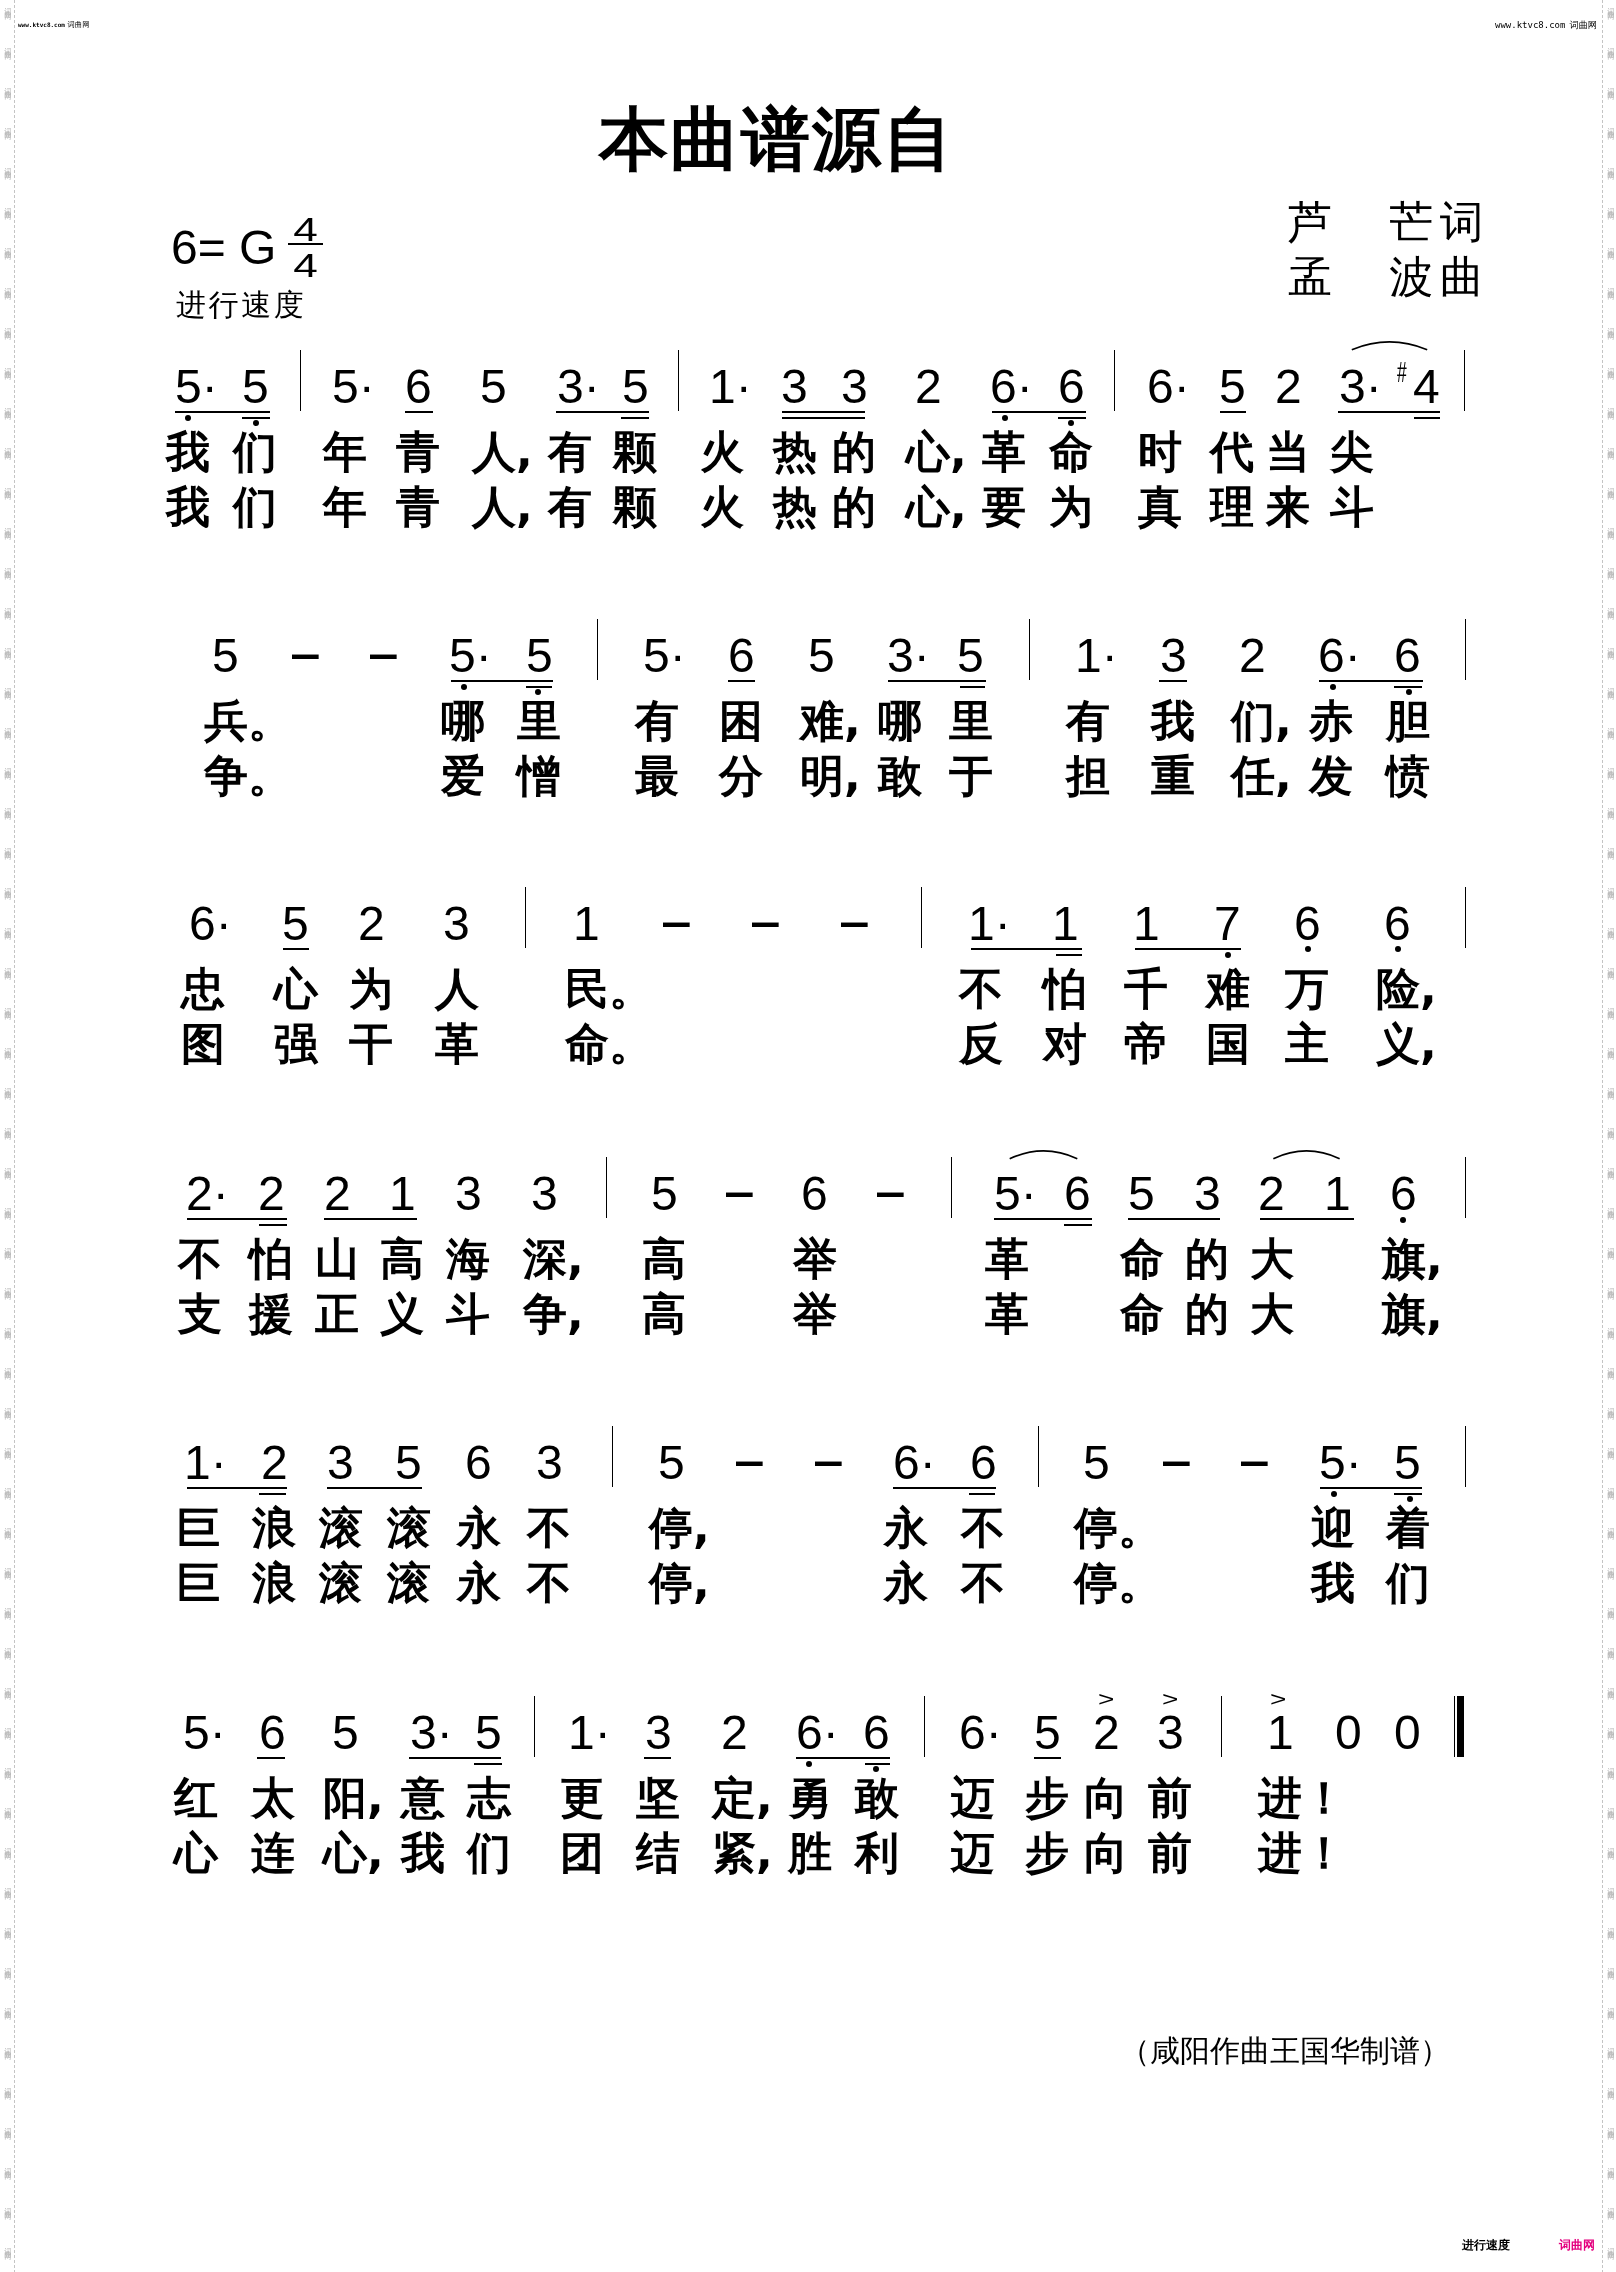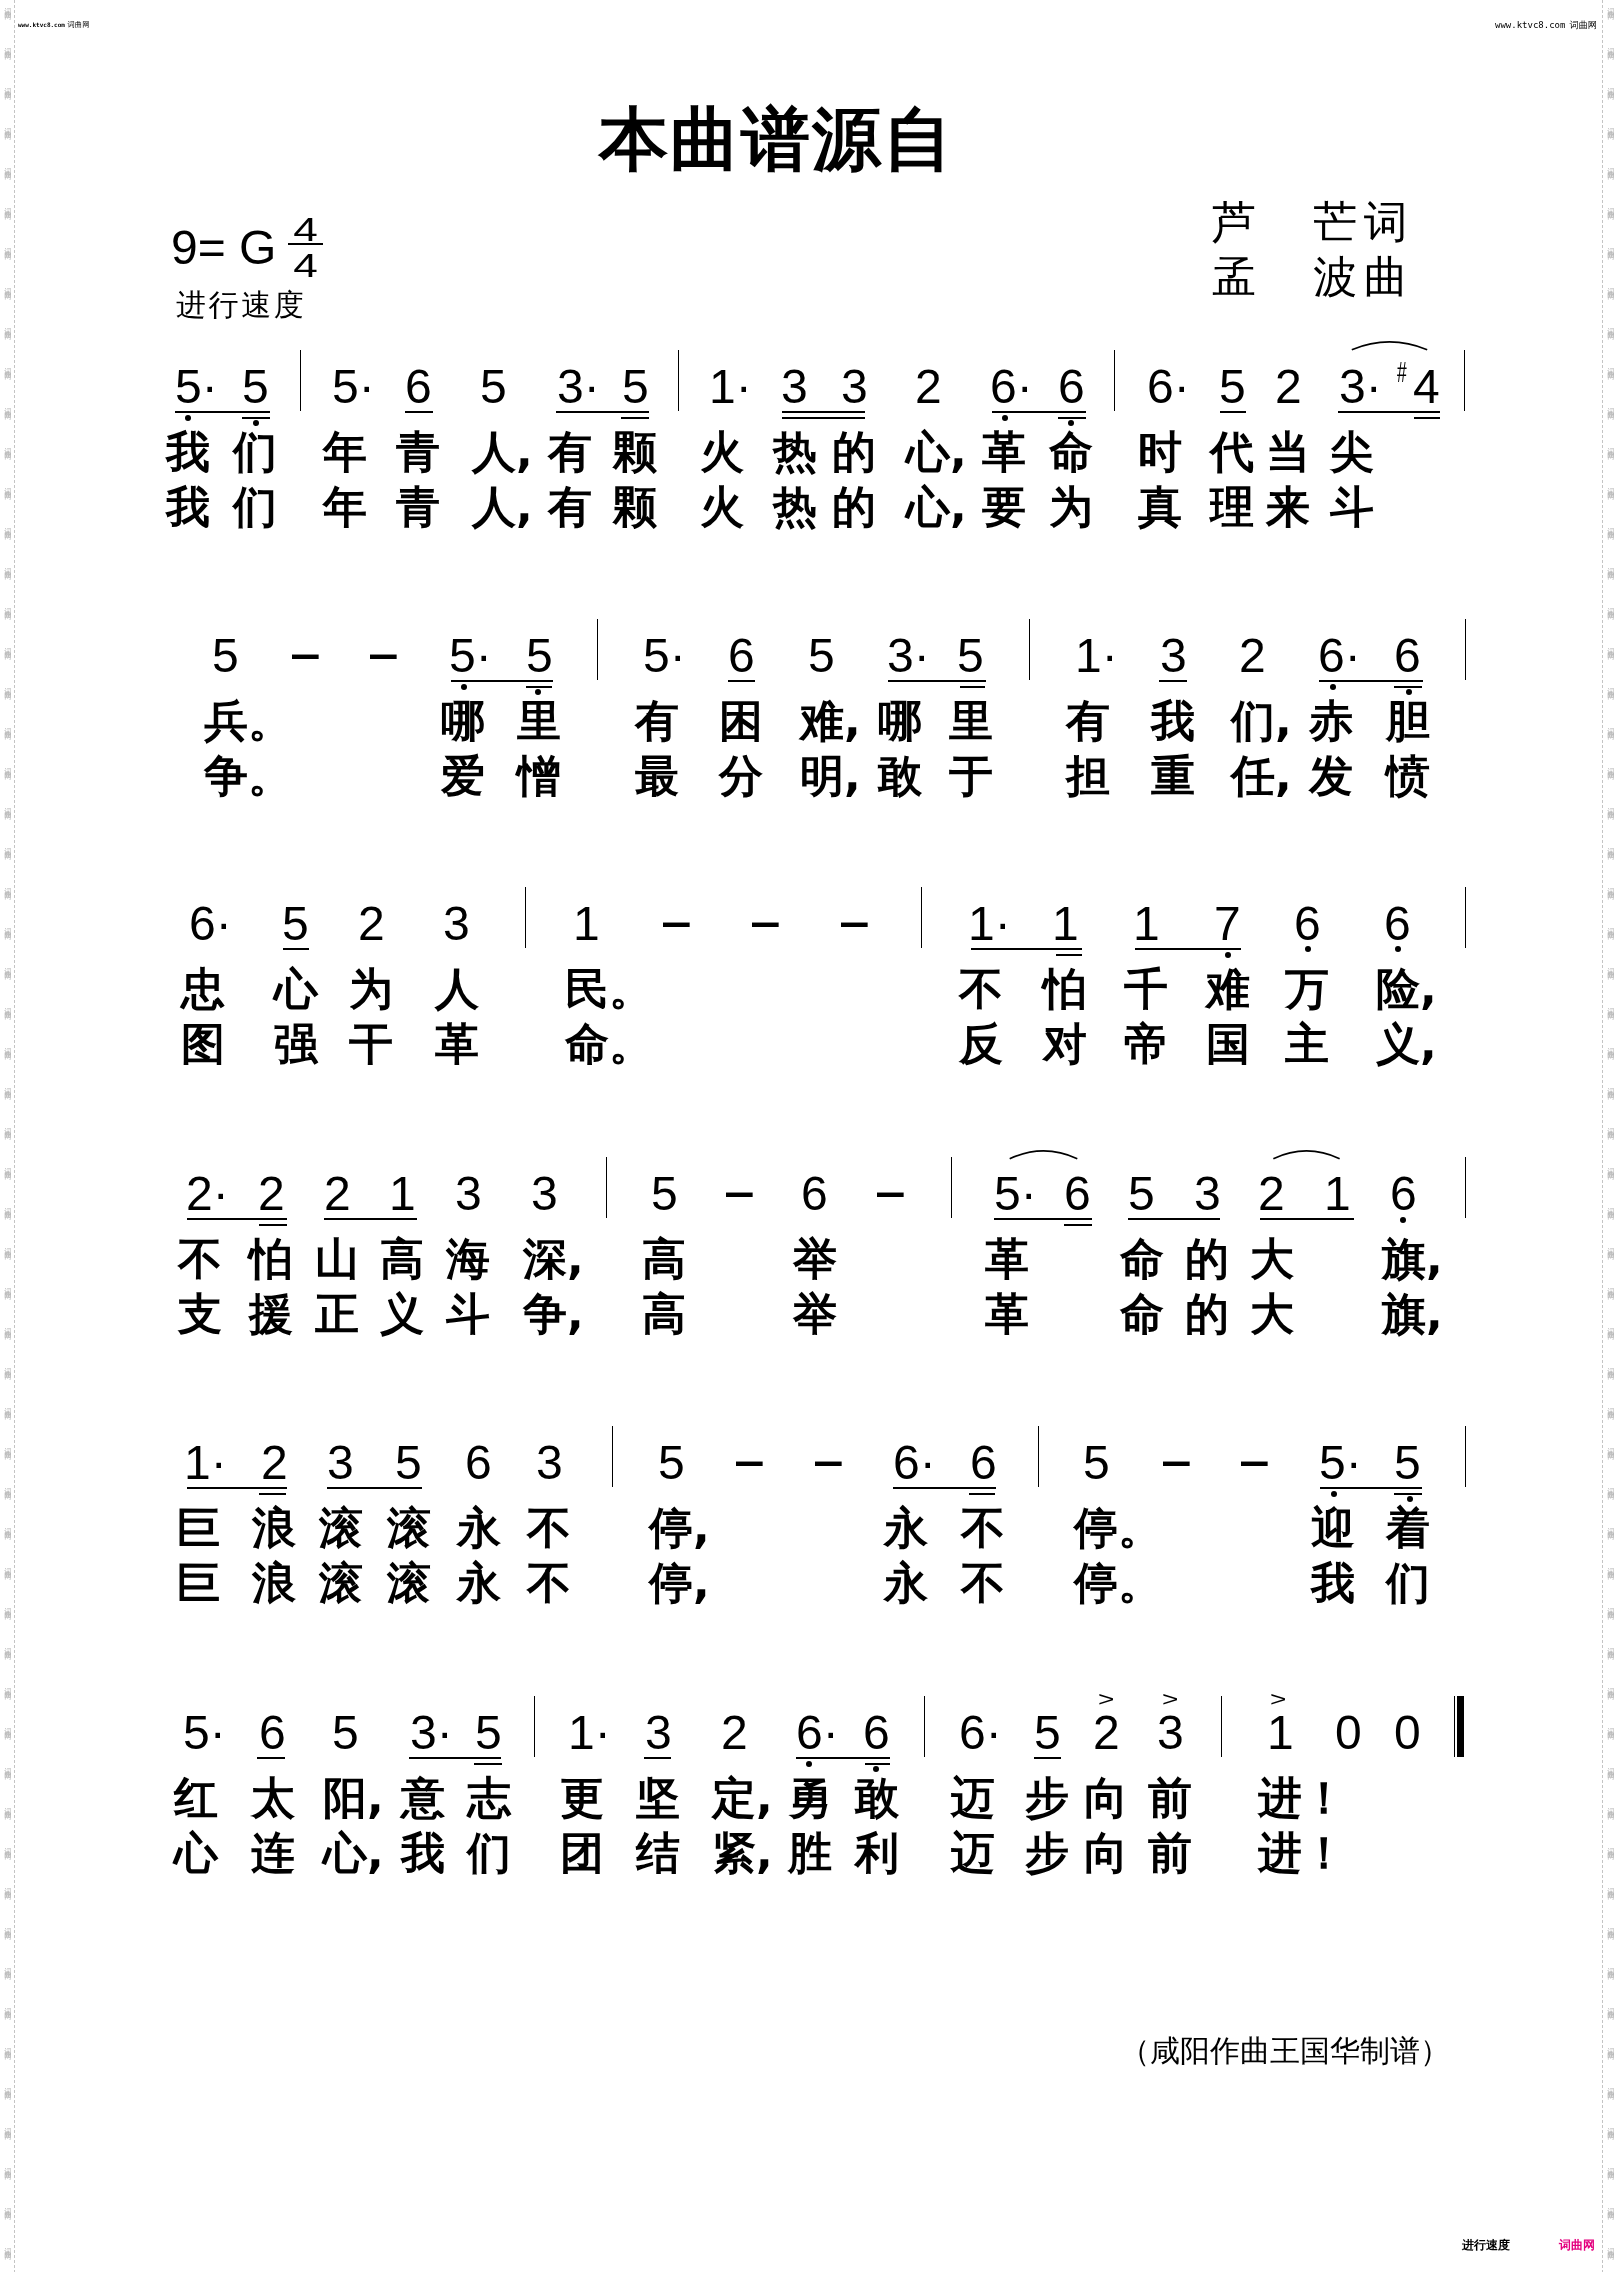--- a/index.html
+++ b/index.html
@@ -31,21 +31,21 @@
   .title { position: absolute; left: 599px; top: 99px; font-size: 69px; line-height: 79px;
            letter-spacing: 2px; font-weight: bold; white-space: nowrap; font-family: "DejaVu Serif", serif; }
   .key { position: absolute; left: 171px; top: 224px; font-size: 48px; line-height: 48px; white-space: nowrap; }
   .ts { position: absolute; left: 288px; width: 35px; text-align: center; font-size: 34px; line-height: 34px;
         transform: scaleX(1.3); }
   .ts-num { top: 212px; }
   .ts-den { top: 248px; }
   .ts-line { position: absolute; left: 288px; top: 243px; width: 35px; height: 2px; background: #000; }
   .tempo { position: absolute; left: 176px; top: 288px; font-size: 30px; line-height: 34px; letter-spacing: 2.6px;
            white-space: nowrap; font-family: "DejaVu Serif", serif; }
-  .credit { position: absolute; left: 1212px; font-size: 44px; line-height: 48px; letter-spacing: 6.6px;
+  .credit { position: absolute; left: 1288px; font-size: 44px; line-height: 48px; letter-spacing: 6.6px;
             white-space: nowrap; font-family: "DejaVu Serif", serif; }
   .credit-1 { top: 198px; }
   .credit-2 { top: 253px; }
   .transcriber { position: absolute; left: 1120px; top: 2032px; font-size: 30px; line-height: 37px;
                  white-space: nowrap; font-family: "DejaVu Serif", serif; }
 
   
   .line { position: absolute; left: 0; width: 1617px; height: 172px; }
   .n { position: absolute; top: -6.6px; font-size: 48px; line-height: 48px; white-space: nowrap;
        font-family: "Liberation Sans", sans-serif; }
@@ -419,21 +419,21 @@
 <div class="vdash" style="left:1602px"></div>
 
 <div class="wm wm-tl">
   <span class="url">www.ktvc8.com</span><span class="site">词曲网</span>
 </div>
 <div class="wm wm-tr">
   <span class="url">www.ktvc8.com</span><span class="site">词曲网</span>
 </div>
 
 <div class="title">本曲谱源自</div>
-<div class="key">9= G</div>
+<div class="key">6= G</div>
 <div class="ts ts-num">4</div>
 <div class="ts-line"></div>
 <div class="ts ts-den">4</div>
 <div class="tempo">进行速度</div>
 <div class="credit credit-1"><span>芦　芒</span><span>词</span></div>
 <div class="credit credit-2"><span>孟　波</span><span>曲</span></div>
 
 <div class="line" style="top:370px">
   <span class="n" style="left:175px">5·</span>
   <span class="n" style="left:242px">5</span>

